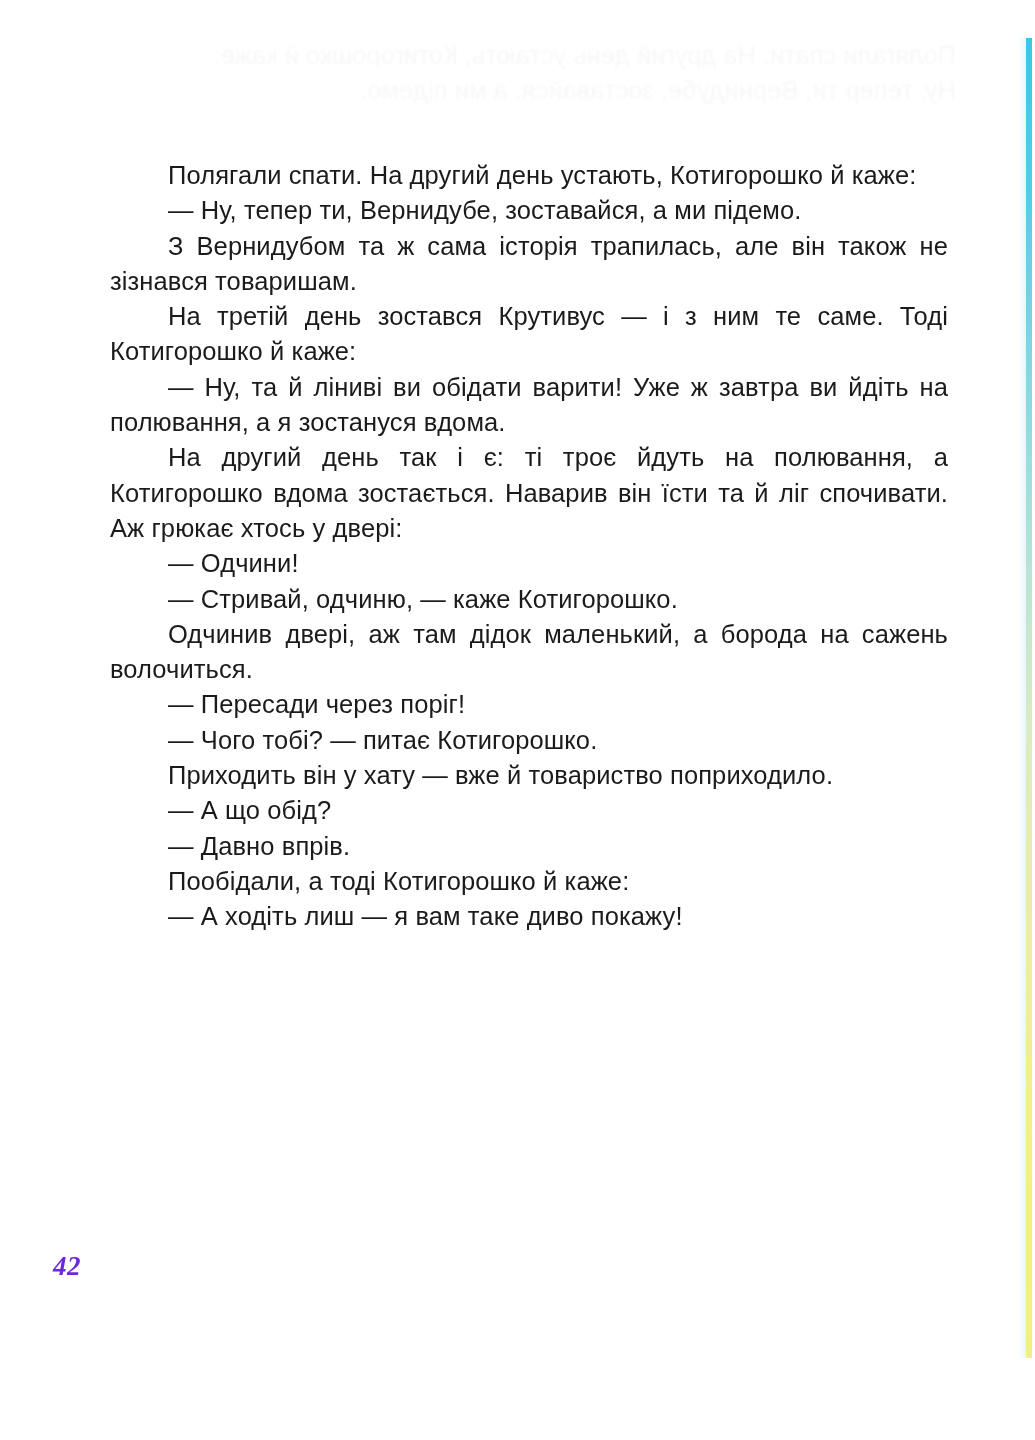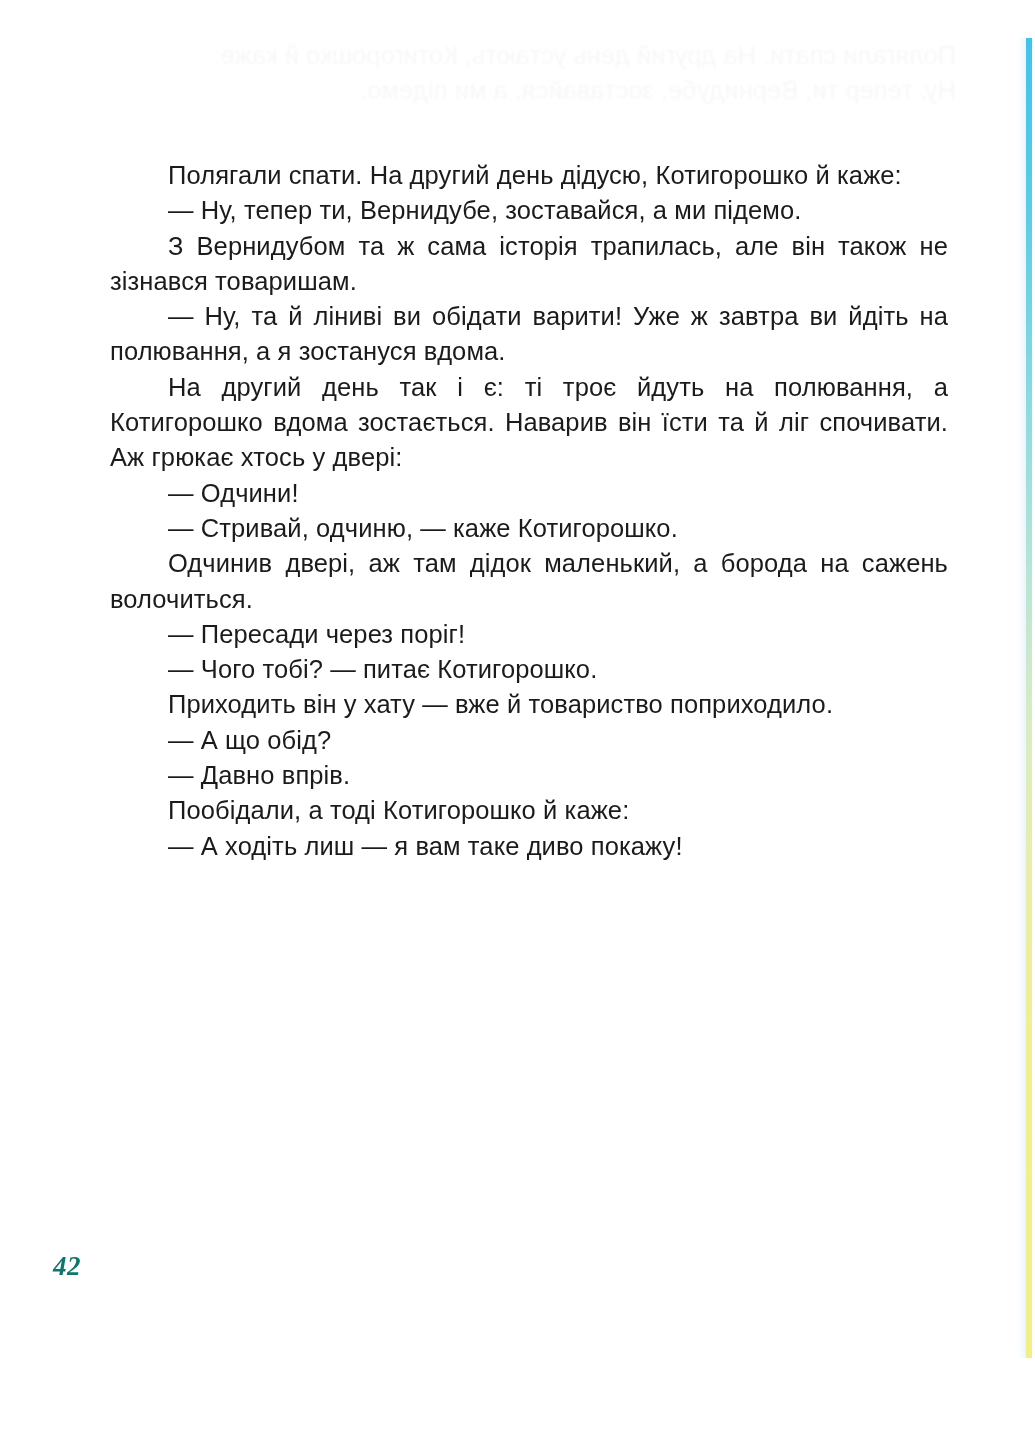--- a/index.html
+++ b/index.html
@@ -94,39 +94,40 @@
   }
 
   .page-number {
     position: absolute;
     left: 53px;
     top: 1251px;
     font-family: "Liberation Serif", "DejaVu Serif", serif;
     font-style: italic;
     font-size: 27px;
     font-weight: 700;
-    color: #0f766e;
+    color: #6d28d9;
     letter-spacing: 0.5px;
   }
 </style>
 </head>
 <body>
 
 <div class="page">
 
   <div class="bleed-through">Полягали спати. На другий день устають, Котигорошко й каже:
 Ну, тепер ти, Вернидубе, зоставайся, а ми підемо.</div>
 
   <div class="edge-strip-glow"></div>
   <div class="edge-strip"></div>
 
   <div class="text-block" id="text-block">
-      <p class="para">Полягали спати. На другий день дідусю, Котигорошко й каже:</p>
+      <p class="para">Полягали спати. На другий день устають, Котигорошко й каже:</p>
       <p class="para short">— Ну, тепер ти, Вернидубе, зоставайся, а ми підемо.</p>
       <p class="para">З Вернидубом та ж сама історія трапилась, але він також не зізнався товаришам.</p>
+      <p class="para">На третій день зостався Крутивус — і з ним те саме. Тоді Котигорошко й каже:</p>
       <p class="para">— Ну, та й ліниві ви обідати варити! Уже ж завтра ви йдіть на полювання, а я зостануся вдома.</p>
       <p class="para">На другий день так і є: ті троє йдуть на полювання, а Котигорошко вдома зостається. Наварив він їсти та й ліг спочивати. Аж грюкає хтось у двері:</p>
       <p class="para short">— Одчини!</p>
       <p class="para short">— Стривай, одчиню, — каже Котигорошко.</p>
       <p class="para">Одчинив двері, аж там дідок маленький, а борода на сажень волочиться.</p>
       <p class="para short">— Пересади через поріг!</p>
       <p class="para short">— Чого тобі? — питає Котигорошко.</p>
       <p class="para short">Приходить він у хату — вже й товариство поприходило.</p>
       <p class="para short">— А що обід?</p>
       <p class="para short">— Давно впрів.</p>

